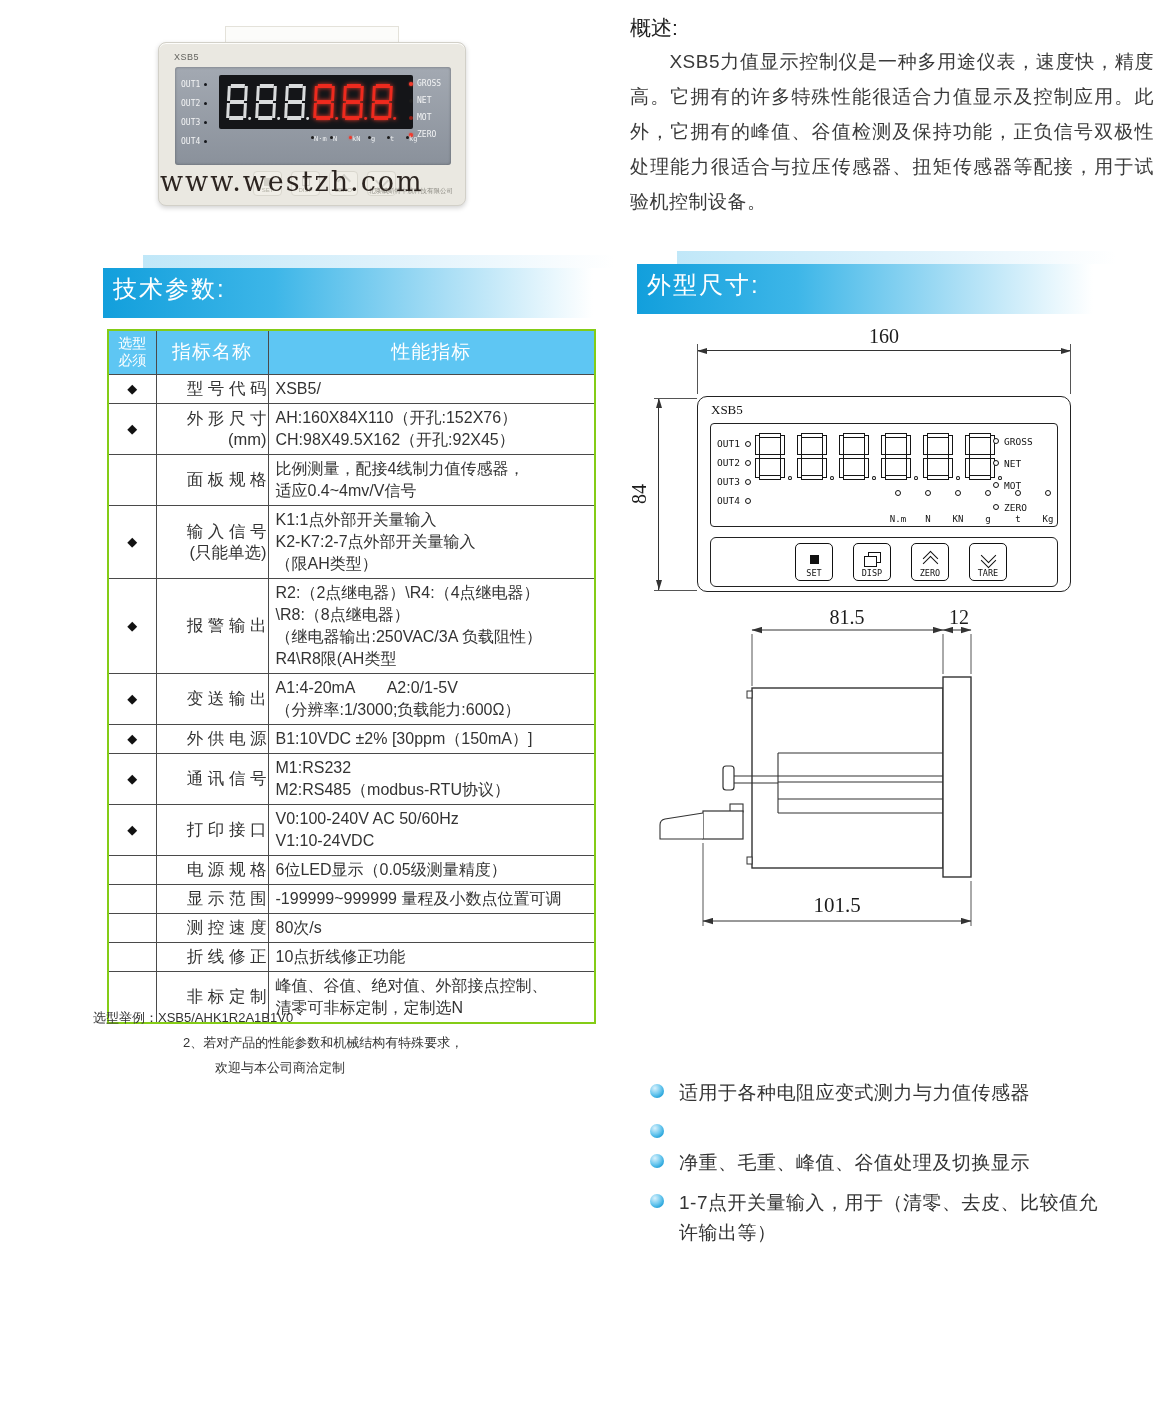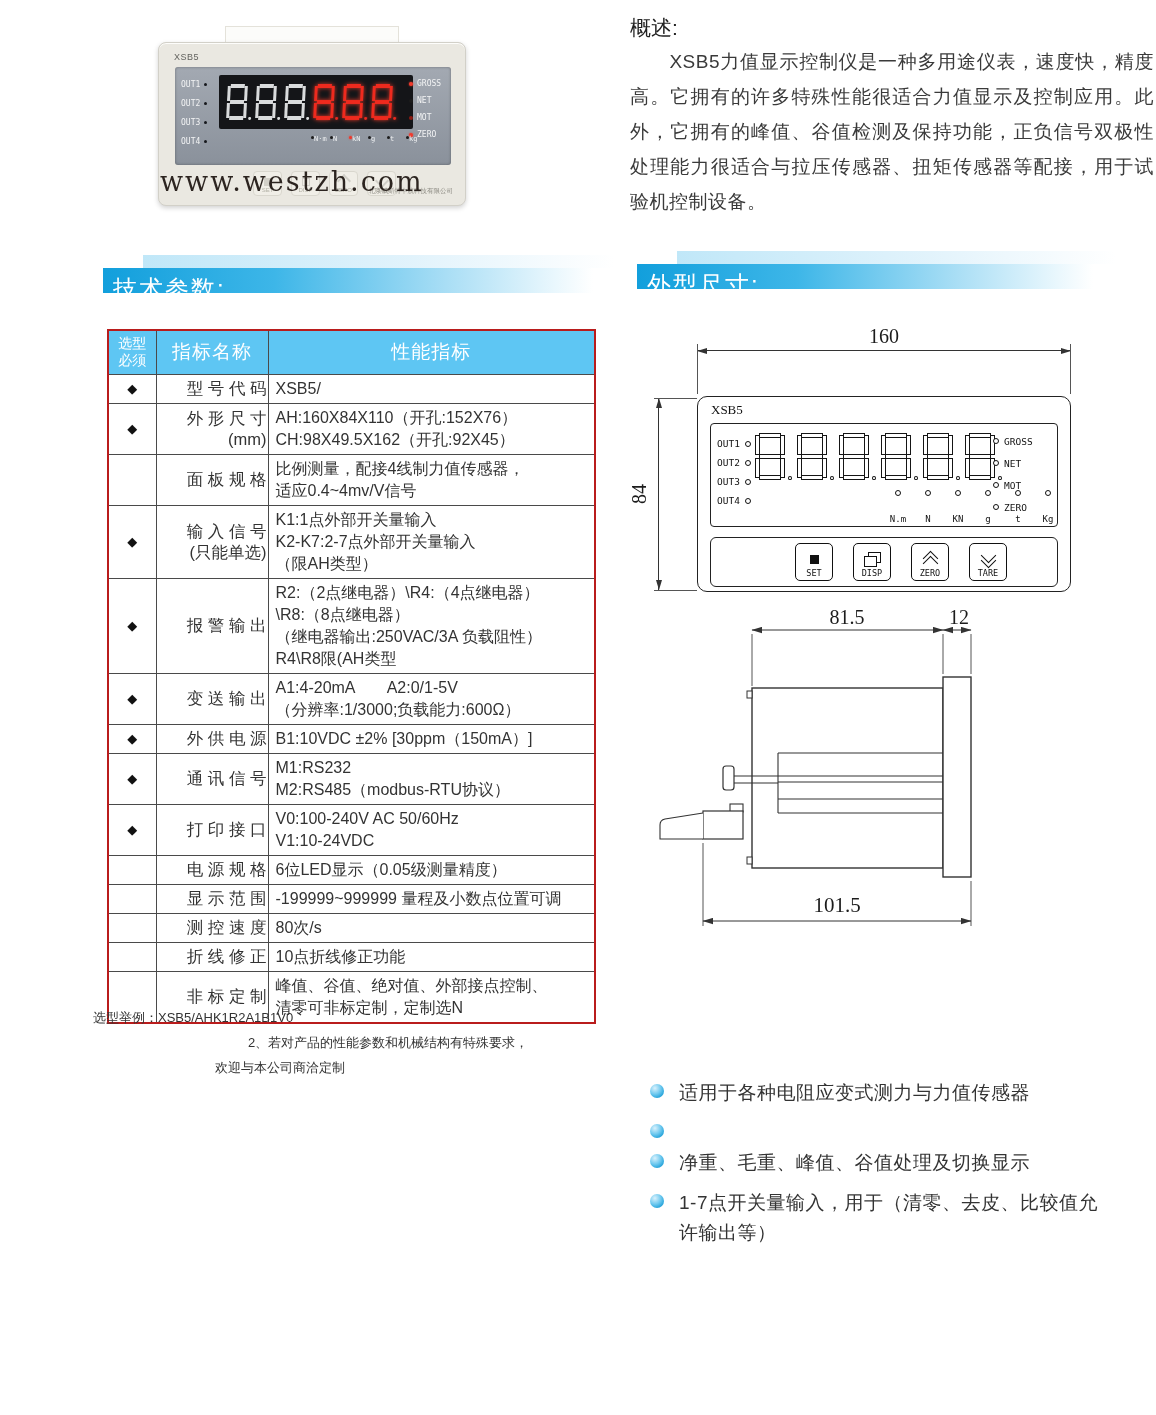--- a/index.html
+++ b/index.html
@@ -1,20 +1,20 @@
 <!DOCTYPE html>
 <html><head>
 <meta charset="utf-8">
 <style>
   html,body{margin:0;padding:0;background:#fff;}
   .page{position:relative;width:1156px;height:1415px;background:#fff;overflow:hidden;
         font-family:"Liberation Sans",sans-serif;color:#2b2b2b;}
 
   
-  .secbar{position:absolute;height:25px;
+  .secbar{position:absolute;height:50px;
           background:linear-gradient(90deg,#129fdc 0%,#3db6e8 35%,#a9def5 70%,#e9f7fd 92%,#ffffff 100%);
           color:#fff;font-size:24px;letter-spacing:2px;line-height:41px;padding-left:10px;box-sizing:border-box;}
   .secbar::before{content:"";position:absolute;left:40px;right:-46px;top:-13px;height:13px;
           background:linear-gradient(90deg,#b5e3f7 0%,#ddf1fb 55%,#ffffff 95%);opacity:.85;}
 
   
   .sseg{position:relative;display:inline-block;width:var(--dw,28px);height:var(--dh,44px);
         margin-right:var(--dgap,10px);vertical-align:top;}
   .sseg i{position:absolute;display:block;background:currentColor;}
   .sseg .sa{left:13%;right:13%;top:0;height:11%;}
@@ -70,33 +70,33 @@
   .watermark{position:absolute;left:20px;top:146px;font-family:"DejaVu Serif",serif;font-size:27px;
              letter-spacing:2px;color:#1c1410;opacity:.92;}
 
   
   .overview-title{position:absolute;left:630px;top:14px;font-size:21px;color:#222;}
   .overview-body{position:absolute;left:630px;top:44px;width:524px;font-size:19px;line-height:35px;
                  text-align:justify;color:#3a3a3a;letter-spacing:.5px;}
 
   
   .ptable{position:absolute;left:107px;top:329px;border-collapse:collapse;table-layout:fixed;width:487px;
-          border:2px solid #b91c1c;}
+          border:2px solid #84cc16;}
   .ptable th,.ptable td{border:1px solid #4a4a4a;box-sizing:border-box;}
   .ptable thead th{background:#5ec6f3;color:#fff;font-weight:normal;height:44px;font-size:19px;letter-spacing:1px;}
   .ptable thead th:first-child{font-size:14px;letter-spacing:0;line-height:17px;white-space:pre-line;}
   .ptable td{font-size:16px;color:#333;}
   .ptable td.req{text-align:center;font-size:13px;color:#111;}
   .ptable td.pname{text-align:right;font-size:16.5px;line-height:21px;white-space:pre-line;padding:2px 1px;}
   .ptable td.pval{padding:3px 7px;line-height:22px;white-space:pre-line;}
 
   
   .notes{position:absolute;left:93px;top:1005px;width:500px;font-size:13px;line-height:25px;color:#333;}
   .notes .nrow{white-space:nowrap;}
-  .notes .ind1{margin-left:90px;text-align:center;}
+  .notes .ind1{margin-left:90px;}
   .notes .ind2{margin-left:122px;}
 
   
   .frontview{position:absolute;left:646px;top:334px;width:434px;height:274px;}
   .dimh{position:absolute;border-top:1px solid #333;height:0;}
   .dimh::before{content:"";position:absolute;left:0;top:-3.5px;width:0;height:0;
       border-top:3px solid transparent;border-bottom:3px solid transparent;border-right:10px solid #333;}
   .dimh::after{content:"";position:absolute;right:0;top:-3.5px;width:0;height:0;
       border-top:3px solid transparent;border-bottom:3px solid transparent;border-left:10px solid #333;}
   .dimv{position:absolute;border-left:1px solid #333;width:0;}

